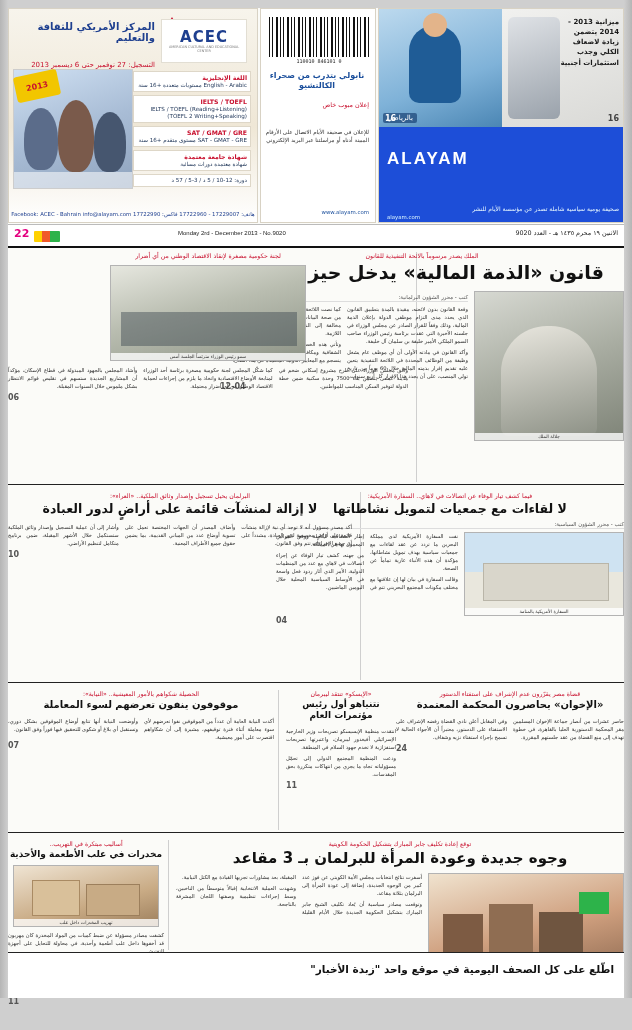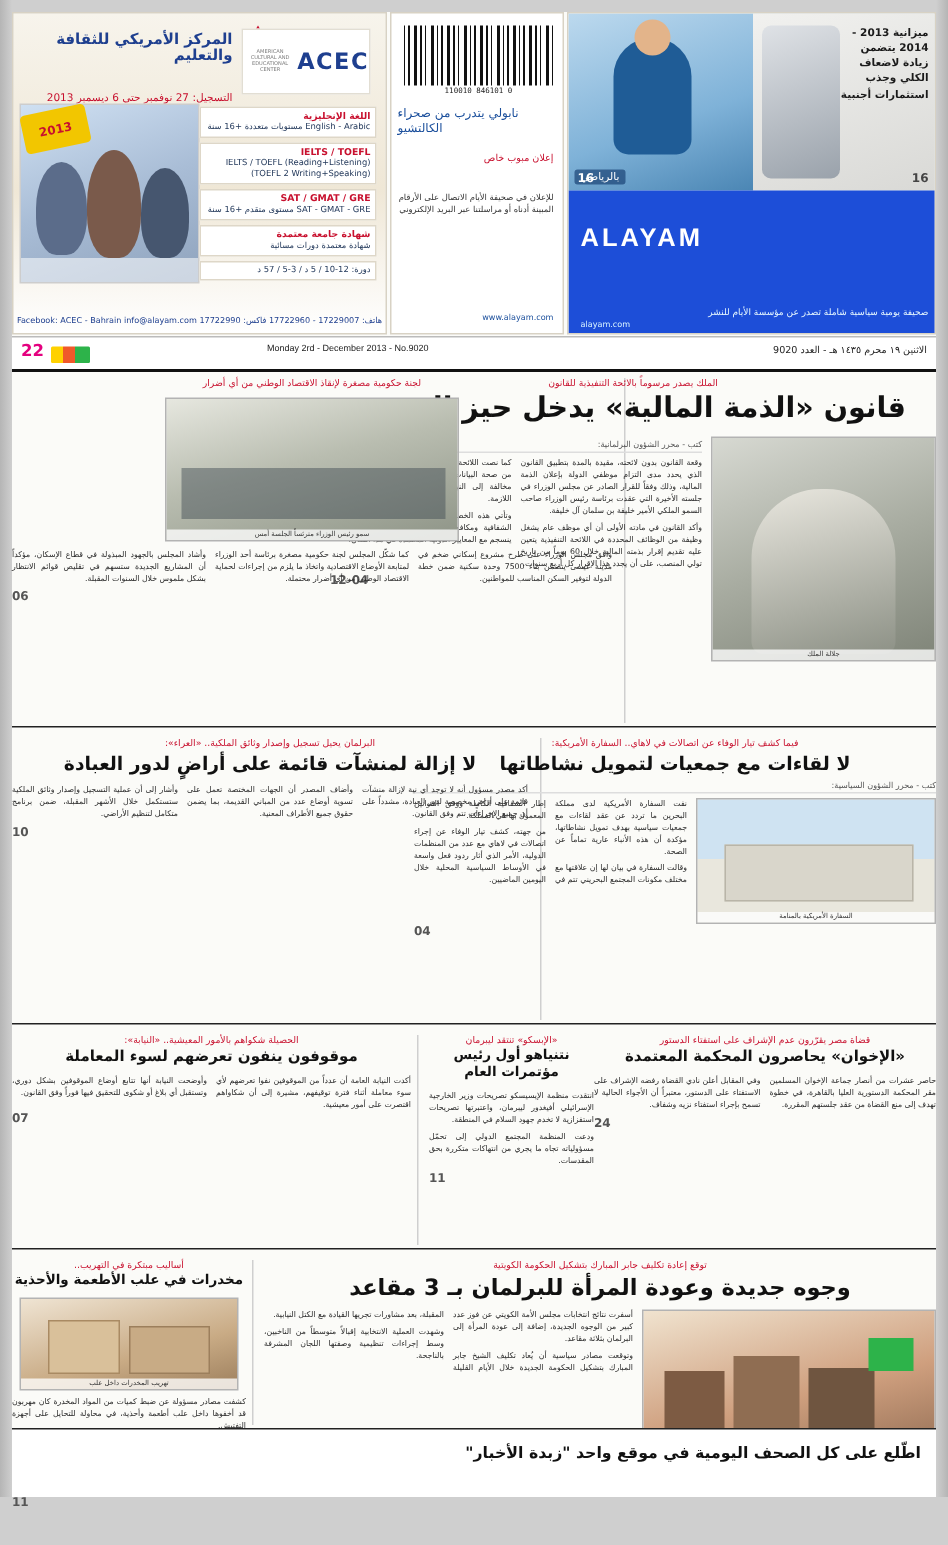--- a/index.html
+++ b/index.html
@@ -25,21 +25,21 @@
   .topstrip{position:absolute;left:0;top:0;width:616px;height:215px;}
   .ad-left{
     position:absolute;left:0;top:0;width:250px;height:215px;
     background:linear-gradient(180deg,#f7f4ec 0%,#efe7d6 55%,#ffffff 100%);
     border:1px solid #d8d2c4;box-sizing:border-box;overflow:hidden;
   }
   .acec-head{position:absolute;right:6px;top:6px;width:240px;height:52px;}
   .acec-logo{
     position:absolute;right:4px;top:4px;width:86px;height:44px;
     background:#fff;border:1px solid #e2ded3;box-sizing:border-box;
-    display:flex;flex-direction:row;align-items:center;justify-content:center;
+    display:flex;flex-direction:column;align-items:center;justify-content:center;
   }
   .acec-logo .big{color:#1e3f8f;font-weight:bold;font-size:15px;letter-spacing:1px;}
   .acec-logo .sml{color:#7c7c7c;font-size:3.4px;line-height:1.15;text-align:center;}
   .acec-star{position:absolute;right:72px;top:2px;width:0;height:0;
     border-left:7px solid transparent;border-right:7px solid transparent;border-bottom:12px solid #c8102e;}
   .acec-title{position:absolute;right:96px;top:6px;width:148px;text-align:right;color:#1e3f8f;font-size:10px;font-weight:bold;}
   .acec-sub{position:absolute;right:96px;top:22px;width:148px;text-align:right;color:#c8102e;font-size:8px;font-weight:bold;}
   .acec-dates{position:absolute;right:96px;top:46px;width:148px;text-align:right;color:#c8102e;font-size:7px;}
   .acec-photo{
     position:absolute;left:4px;top:60px;width:120px;height:120px;
@@ -63,21 +63,21 @@
     color:#1e3f8f;font-size:5.4px;line-height:1.3;
   }
 
   .ad-mid{
     position:absolute;left:252px;top:0;width:116px;height:215px;
     background:#ffffff;border:1px solid #d8d2c4;box-sizing:border-box;overflow:hidden;
   }
   .barcode{position:absolute;left:8px;top:8px;width:100px;height:40px;
     background:repeating-linear-gradient(90deg,#111 0 1px,#fff 1px 3px,#111 3px 4px,#fff 4px 7px,#111 7px 9px,#fff 9px 11px);}
   .barcode-num{position:absolute;left:8px;top:49px;width:100px;text-align:center;font-size:5px;color:#222;font-family:"DejaVu Sans Mono",monospace;}
-  .ad-mid .t1{position:absolute;right:6px;top:62px;width:104px;text-align:left;color:#1b4f9c;font-size:8px;font-weight:normal;line-height:1.3;}
+  .ad-mid .t1{position:absolute;right:6px;top:62px;width:104px;text-align:center;color:#1b4f9c;font-size:8px;font-weight:bold;line-height:1.3;}
   .ad-mid .t2{position:absolute;right:6px;top:92px;width:104px;text-align:right;color:#c8102e;font-size:6.4px;line-height:1.3;}
   .ad-mid .t3{position:absolute;right:6px;top:120px;width:104px;text-align:right;color:#333;font-size:5.6px;line-height:1.35;}
   .ad-mid .t4{position:absolute;right:6px;bottom:6px;width:104px;text-align:right;color:#1b4f9c;font-size:5.4px;line-height:1.3;}
 
   .ad-right{
     position:absolute;left:370px;top:0;width:246px;height:215px;
     background:#e9f3fb;border:1px solid #d8d2c4;box-sizing:border-box;overflow:hidden;
   }
   .promo-sport{
     position:absolute;left:0;top:0;width:123px;height:118px;

